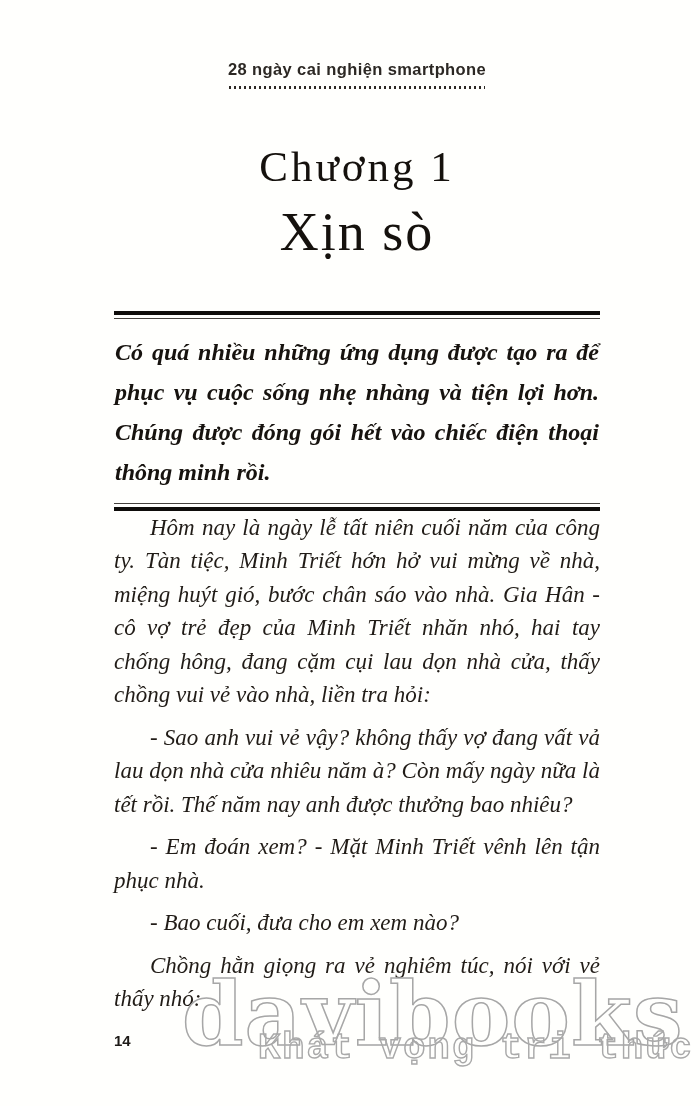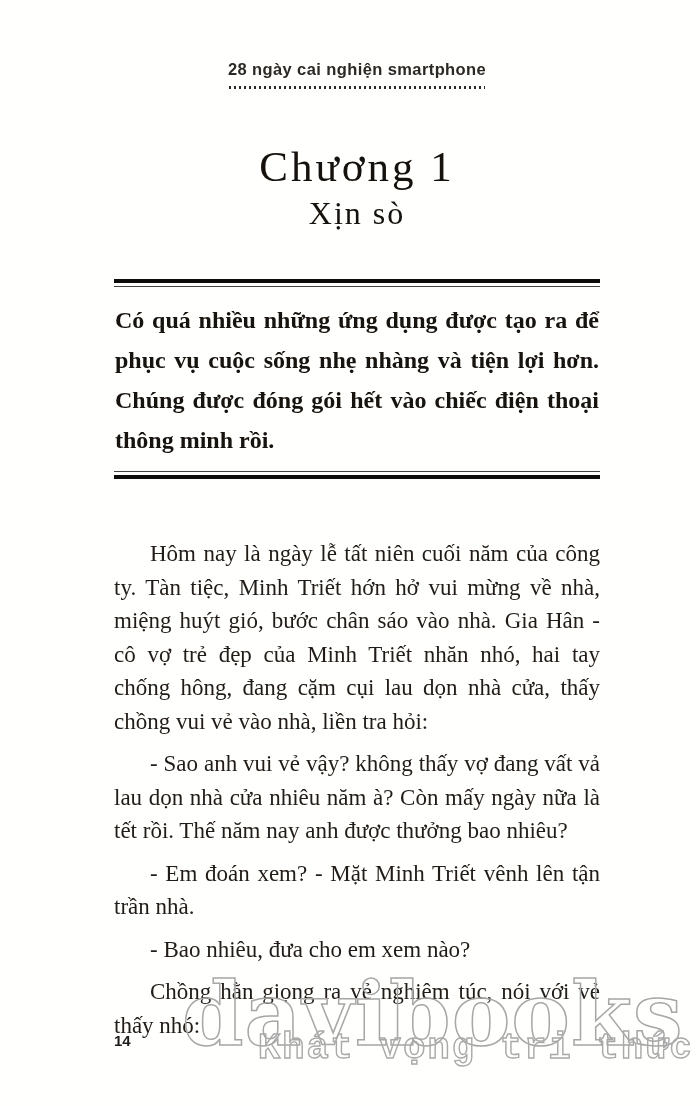--- a/index.html
+++ b/index.html
@@ -29,38 +29,38 @@
     width:256px; height:3px;
     margin:7px auto 0;
     background-image:repeating-linear-gradient(90deg, #2c2824 0px, #2c2824 2px, transparent 2px, transparent 5px);
   }
   
   .chapter { margin-top:54px; text-align:center; color:#15110d; }
   .chapter-label {
     font-size:43px; letter-spacing:3px; line-height:1.1;
   }
   .chapter-title {
-    font-size:32px; letter-spacing:2px; line-height:1.1; margin-top:6px;font-family:Liberation Serif, serif;
+    font-size:54px; letter-spacing:2px; line-height:1.1; margin-top:13px;font-family:Liberation Serif, serif;
   }
   
   .epigraph-block { margin-top:48px; }
   .rule-thick-thin { height:3px; border-top:4px solid #0e0c0a; border-bottom:1.5px solid #45413d; }
   .rule-thin-thick { height:3px; border-top:1.5px solid #45413d; border-bottom:4px solid #0e0c0a; }
   .epigraph {
     padding:13px 1px 11px;
-    font-weight:bold; 
+    font-weight:bold; font-style:italic;
     font-size:24px; line-height:40px;
     text-align:justify;
     color:#17130f;
   }
   
   .body-text {
-    margin-top:58px;
     font-size:23px; line-height:33.5px;
     text-align:justify;
+    font-style:italic;
   }
   .body-text p { margin:0 0 9px; text-indent:36px; }
   
   .page-number {
     position:absolute; left:114px; top:1032px; width:486px;
     text-align:left;
     font-family:"Liberation Sans", sans-serif;
     font-weight:bold;
     font-size:15px;
     color:#1d1a17;
@@ -106,22 +106,22 @@
 
   <div class="epigraph-block">
     <div class="rule-thick-thin"></div>
     <div class="epigraph">Có quá nhiều những ứng dụng được tạo ra để phục vụ cuộc sống nhẹ nhàng và tiện lợi hơn. Chúng được đóng gói hết vào chiếc điện thoại thông minh rồi.</div>
     <div class="rule-thin-thick"></div>
   </div>
 
   <div class="body-text">
     <p>Hôm nay là ngày lễ tất niên cuối năm của công ty. Tàn tiệc, Minh Triết hớn hở vui mừng về nhà, miệng huýt gió, bước chân sáo vào nhà. Gia Hân - cô vợ trẻ đẹp của Minh Triết nhăn nhó, hai tay chống hông, đang cặm cụi lau dọn nhà cửa, thấy chồng vui vẻ vào nhà, liền tra hỏi:</p>
     <p>- Sao anh vui vẻ vậy? không thấy vợ đang vất vả lau dọn nhà cửa nhiêu năm à? Còn mấy ngày nữa là tết rồi. Thế năm nay anh được thưởng bao nhiêu?</p>
-    <p>- Em đoán xem? - Mặt Minh Triết vênh lên tận trần nhà.</p>
-    <p>- Bao nhiêu, đưa cho em xem nào?</p>
+    <p>- Em đoán xem? - Mặt Minh Triết vênh lên tận phục nhà.</p>
+    <p>- Bao cuối, đưa cho em xem nào?</p>
     <p>Chồng hằn giọng ra vẻ nghiêm túc, nói với vẻ thấy nhó:</p>
   </div>
 
 </div>
 
 <div class="watermark-brand">davibooks</div>
 <div class="watermark-tagline">Khát vọng tri thức</div>
 
 <div class="page-number">14</div>
 

